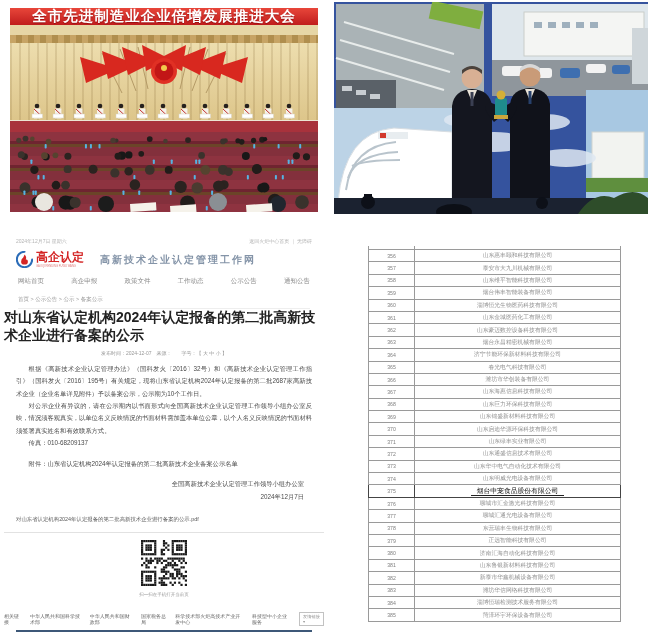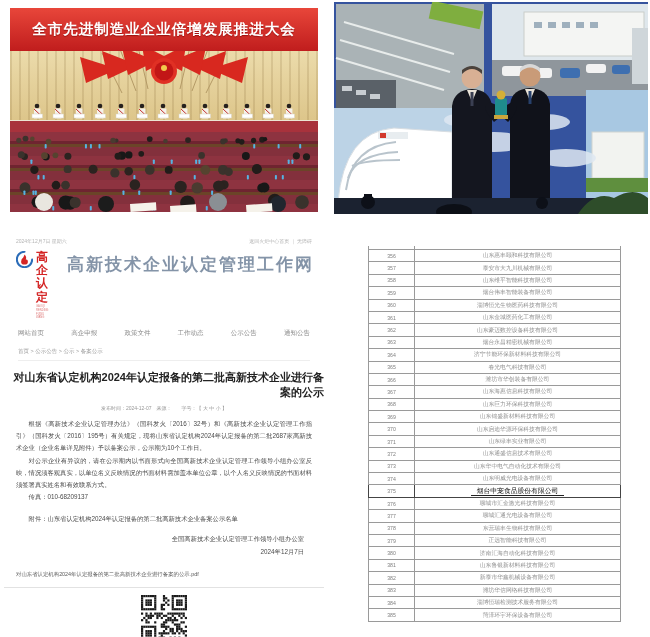--- a/index.html
+++ b/index.html
@@ -1,21 +1,21 @@
 <!DOCTYPE html>
 <html><head>
 <meta charset="utf-8">
 <style>
   html,body{margin:0;padding:0;background:#fff;}
   #canvas{position:relative;width:650px;height:637px;background:#fff;overflow:hidden;
           font-family:"Liberation Sans",sans-serif;}
 
   
   .photo-conference{position:absolute;left:10px;top:8px;width:308px;height:204px;overflow:hidden;background:#e6d6a6;}
-  .conf-banner{position:absolute;top:0;left:0;right:0;height:43px;
+  .conf-banner{position:absolute;top:0;left:0;right:0;height:17px;
      background:linear-gradient(#e8463a,#c01d1d);display:flex;align-items:center;justify-content:center;}
   .conf-banner span{color:#fff;font-weight:bold;font-size:14.5px;letter-spacing:1px;white-space:nowrap;
      text-shadow:0 1px 1px rgba(120,0,0,.6);}
   .conf-curtain{position:absolute;top:27px;left:0;right:0;height:90px;
      background:repeating-linear-gradient(90deg,rgba(120,90,40,.16) 0 2px,transparent 2px 9px),
                 linear-gradient(#efe0b2,#dcc488);}
   .conf-valance{position:absolute;top:27px;left:0;right:0;height:8px;
      background:repeating-linear-gradient(90deg,#c7a465 0 6px,#b08e4e 6px 12px);}
   .conf-stage-strip{position:absolute;top:112px;left:0;right:0;height:12px;background:#a8323c;border-top:1.5px solid #ece4d2;}
   .conf-audience{position:absolute;top:124px;left:0;right:0;bottom:0;
@@ -26,26 +26,26 @@
   .photo-award{position:absolute;left:334px;top:2px;width:314px;height:212px;overflow:hidden;background:#35539e;}
 
   
   .web{position:absolute;left:4px;top:234px;width:320px;height:403px;background:#fff;color:#444;}
   .web .topbar{display:flex;justify-content:space-between;color:#b5b5b5;font-size:5px;padding:4px 12px 0 12px;}
   .web .header{display:flex;align-items:flex-start;padding:7px 10px 0 12px;}
   .logo-icon{width:17px;height:17px;flex:none;}
   .logo-text{margin-left:3px;}
   .logo-name{color:#d42525;font-weight:bold;font-size:12px;line-height:1.1;}
   .logo-tagline{color:#d77;font-size:3px;transform:scale(.9);transform-origin:left;}
-  .site-title{margin-left:16px;margin-top:2px;font-size:17px;font-weight:bold;color:#8494a8;letter-spacing:2px;white-space:nowrap;}
+  .site-title{margin-left:16px;margin-top:2px;font-size:10px;font-weight:bold;color:#8494a8;letter-spacing:2px;white-space:nowrap;}
   .web .nav{display:flex;justify-content:space-between;margin:9px 0 0 0;padding:0 14px;font-size:6.5px;color:#8a8a8a;
      overflow:hidden;white-space:nowrap;}
   .web .nav span{cursor:pointer;}
   .breadcrumb{margin:10px 14px 0 14px;font-size:5.5px;color:#9a9a9a;border-bottom:1px solid #eee;padding-bottom:5px;}
-  .art-title{margin-top:9px;text-align:right;font-size:11px;font-weight:bold;color:#222;}
+  .art-title{text-align:left;font-size:14px;font-weight:bold;color:#222;}
   .art-meta{text-align:center;font-size:5px;color:#979797;margin-top:5px;}
   .art-body{margin:7px 12px 0 12px;font-size:6.3px;color:#4a4a4a;line-height:1.95;text-align:justify;}
   .art-body p{margin:0;text-indent:2em;}
   .art-attach{margin:11px 12px 0 12px;font-size:6.3px;color:#4a4a4a;text-indent:2em;}
   .art-sig{margin:8px 20px 0 0;text-align:right;font-size:6.3px;color:#4a4a4a;line-height:2.1;}
   .pdf-link{margin:13px 12px 0 12px;font-size:5.4px;color:#5a5a5a;cursor:pointer;}
   .web hr{border:none;border-top:1px solid #e2e2e2;margin:9px 0 0 0;}
   .qr-wrap{margin-top:7px;text-align:center;}
   .qr-caption{font-size:4.5px;color:#9a9a9a;margin-top:2px;}
   .foot-links{display:flex;justify-content:center;align-items:center;gap:9px;margin-top:15px;font-size:5px;color:#666;position:relative;}

